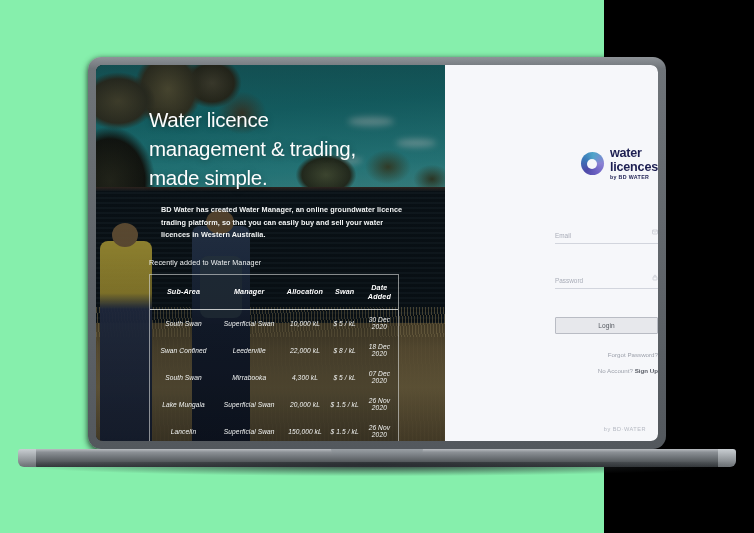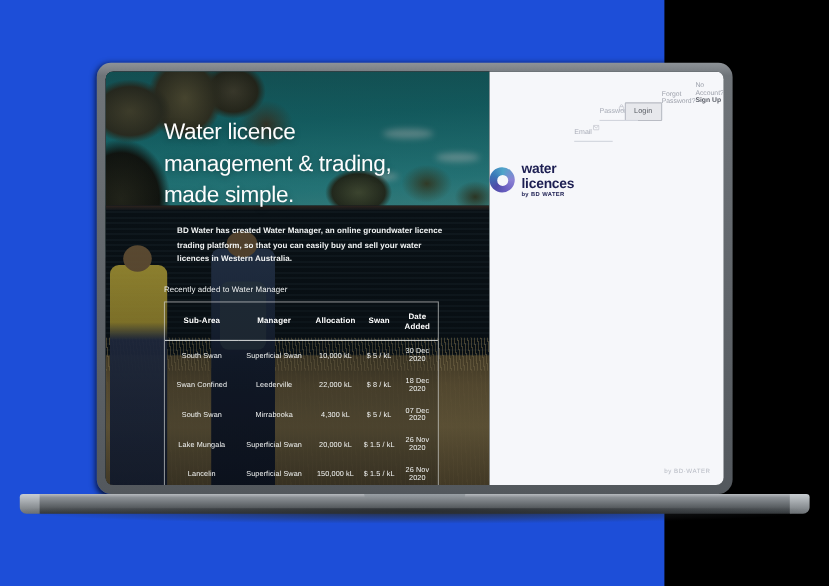--- a/index.html
+++ b/index.html
@@ -1,19 +1,19 @@
 <!DOCTYPE html>
 <html><head>
 <meta charset="utf-8">
 <style>
   html,body{margin:0;padding:0;background:#000;}
   body{width:754px;height:533px;overflow:hidden;
        font-family:"Liberation Sans", sans-serif;}
 
-  #stage{position:relative;width:604px;height:533px;background:#1d4ed8;}
+  #stage{position:relative;width:604px;height:533px;background:#86efac;}
 
   
   #laptop{position:absolute;left:88px;top:57px;width:578px;height:392px;}
   #lid{position:absolute;inset:0;border-radius:13px;
        background:linear-gradient(180deg,#8e9398 0%,#6f7479 3%,#53585d 100%);
        box-shadow:0 2px 6px rgba(0,0,0,.8);}
   #screen{position:absolute;left:8px;top:8px;width:562px;height:376px;
           border-radius:7px;overflow:hidden;background:#0b1418;display:flex;}
 
   
@@ -76,34 +76,34 @@
 
   #heroContent{position:relative;z-index:4;padding:40px 24px 0 53px;color:#fff;}
   #headline{font-size:20.5px;line-height:1.42;font-weight:400;letter-spacing:-.3px;
             color:#fdfdfd;margin:0 0 12px;text-shadow:0 1px 6px rgba(0,0,0,.35);}
   #subcopy{font-size:7.3px;line-height:1.72;font-weight:700;color:#f2f4f4;
            max-width:256px;margin:0 12px 16px;letter-spacing:.05px;}
   #recentLabel{font-size:7.2px;color:#eef0f0;margin-bottom:7px;letter-spacing:.1px;}
 
   
   #tableWrap{border:1px solid rgba(238,240,238,.55);width:248px;
-             background:rgba(10,16,20,.18);}
+             background:rgba(10,16,20,.18);font-style:italic;}
   table{border-collapse:collapse;width:100%;}
   th{font-size:7.2px;font-weight:700;color:#fff;padding:8px 2px 8px;text-align:center;
      letter-spacing:.15px;border-bottom:1px solid rgba(238,240,238,.55);}
   td{font-size:6.6px;color:#f3f5f4;padding:6.5px 2px;text-align:center;letter-spacing:.1px;}
   th:nth-child(1),td:nth-child(1){width:27%;}
   th:nth-child(2),td:nth-child(2){width:26%;}
   th:nth-child(3),td:nth-child(3){width:19%;}
   th:nth-child(4),td:nth-child(4){width:13%;}
   th:nth-child(5),td:nth-child(5){width:22%;}
 
   
   #login{position:relative;width:213px;height:100%;background:#f6f7fa;
-         display:flex;align-items:flex-start;}
+         display:flex;flex-direction:column;align-items:flex-end;}
   #logo{display:flex;align-items:center;gap:6px;margin-top:82px;}
   #logoMark{width:23px;height:23px;border-radius:50%;flex:0 0 auto;
       background:conic-gradient(from 150deg,#6f63c4 0deg,#4e4aa8 70deg,#3a79b8 150deg,#4fa5c9 215deg,#8b82d4 300deg,#6f63c4 360deg);
       display:flex;align-items:center;justify-content:center;}
   #logoMark i{display:block;width:10px;height:10px;border-radius:50%;background:#f6f7fa;}
   #logoText{line-height:1;}
   #logoW{font-size:12.6px;font-weight:700;color:#1d1f52;letter-spacing:-.2px;display:block;}
   #logoM{font-size:12.6px;font-weight:700;color:#1d1f52;letter-spacing:-.2px;display:block;margin-top:1px;}
   #logoBy{font-size:5.3px;font-weight:700;color:#1d1f52;letter-spacing:.35px;display:block;margin-top:2px;}
 

